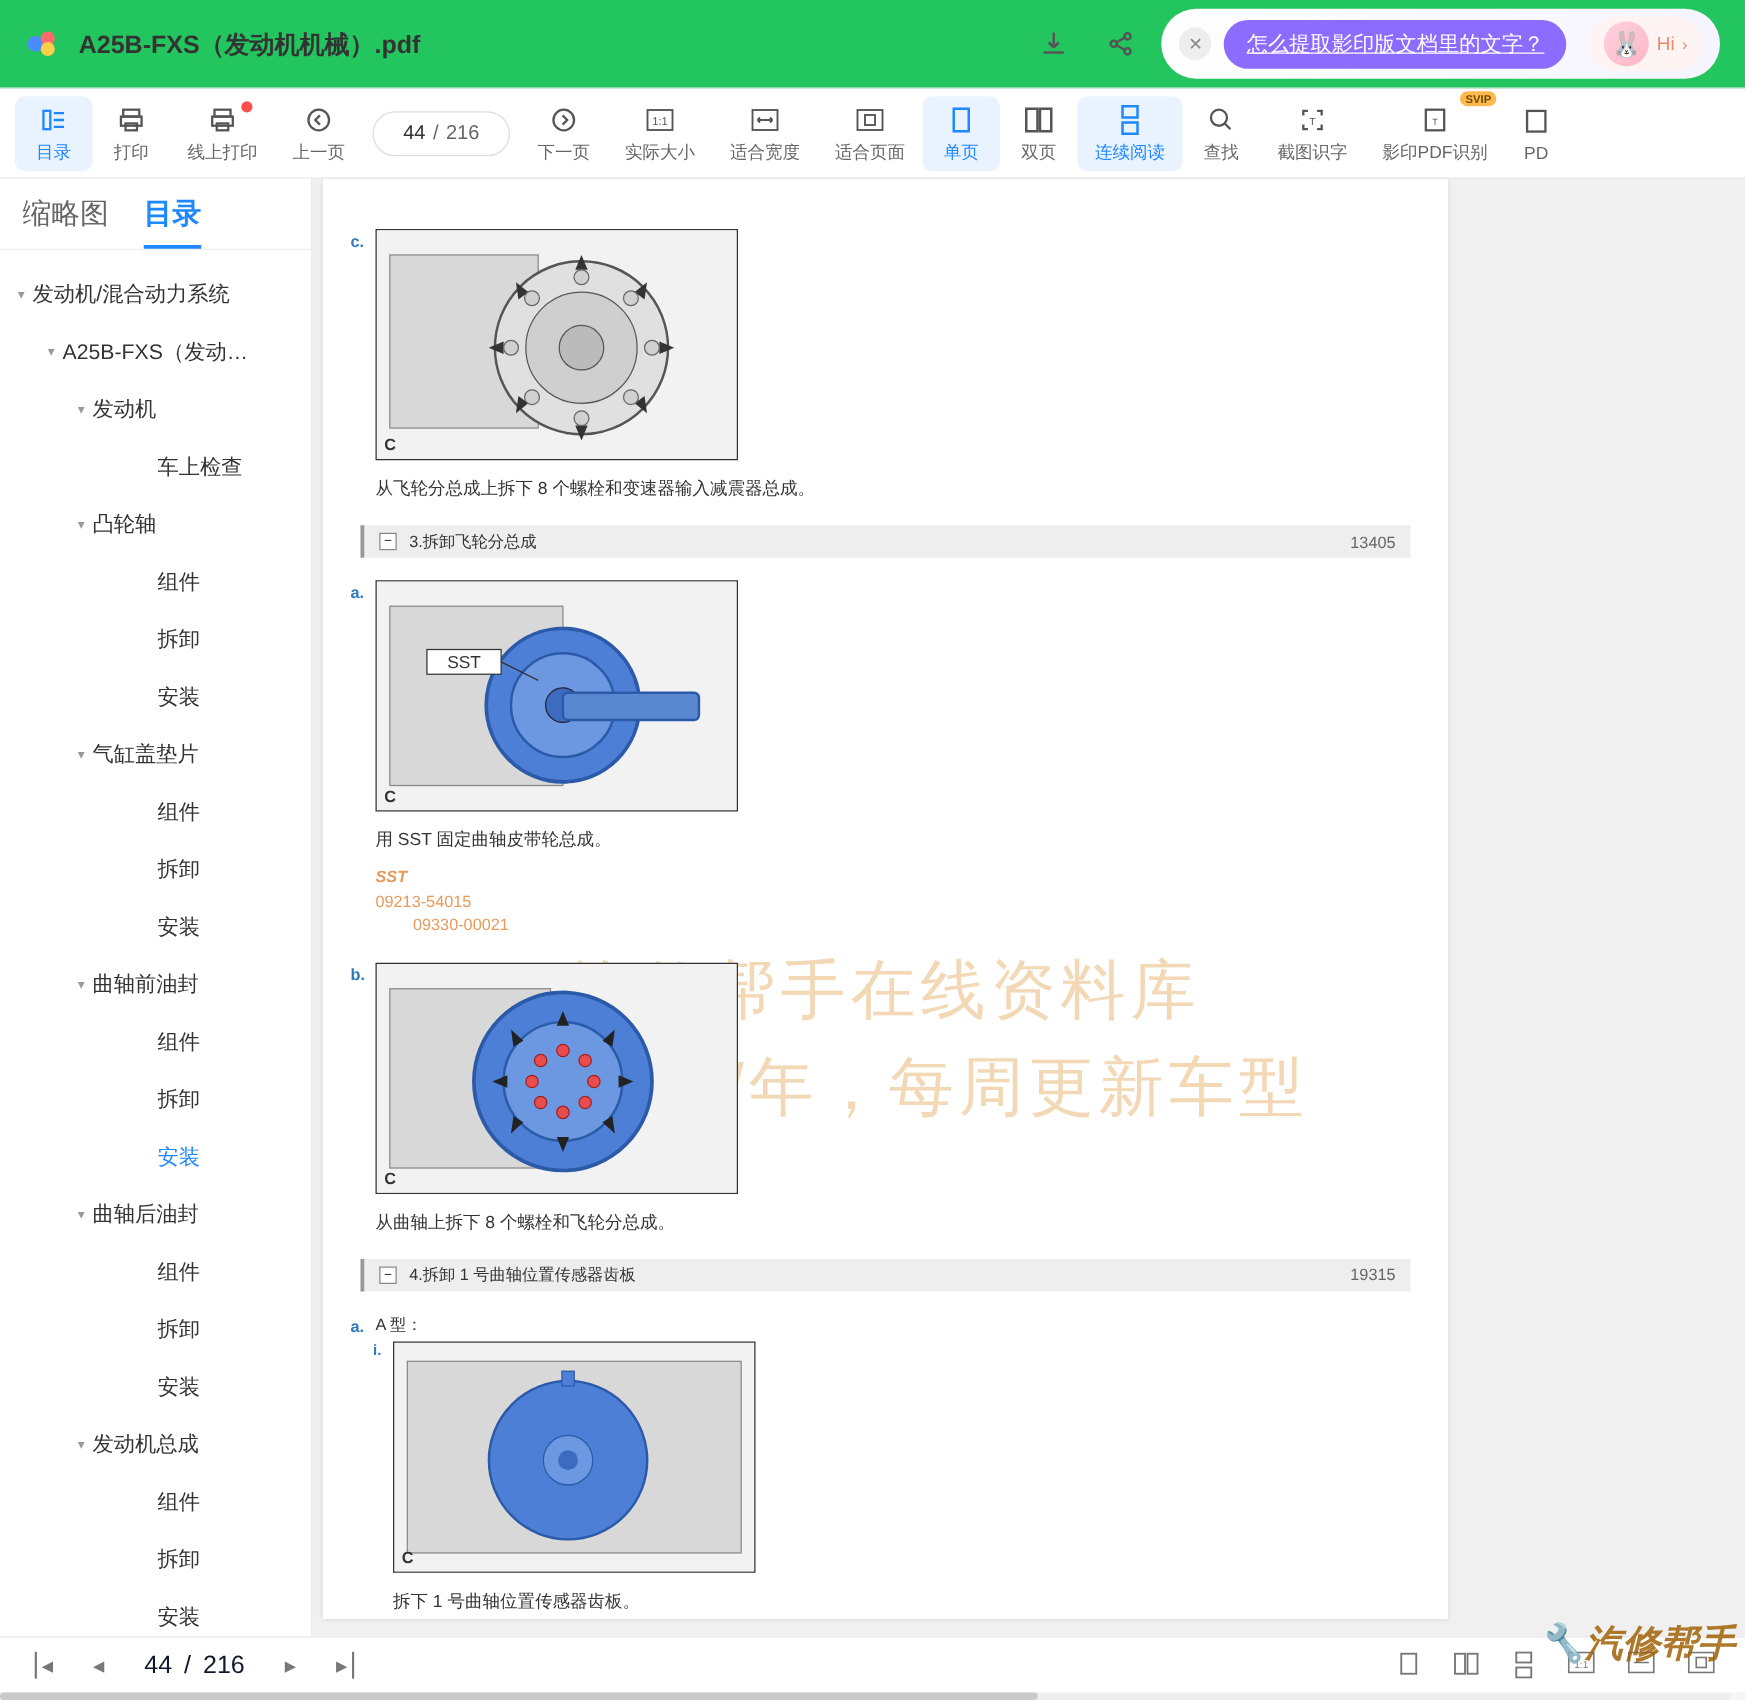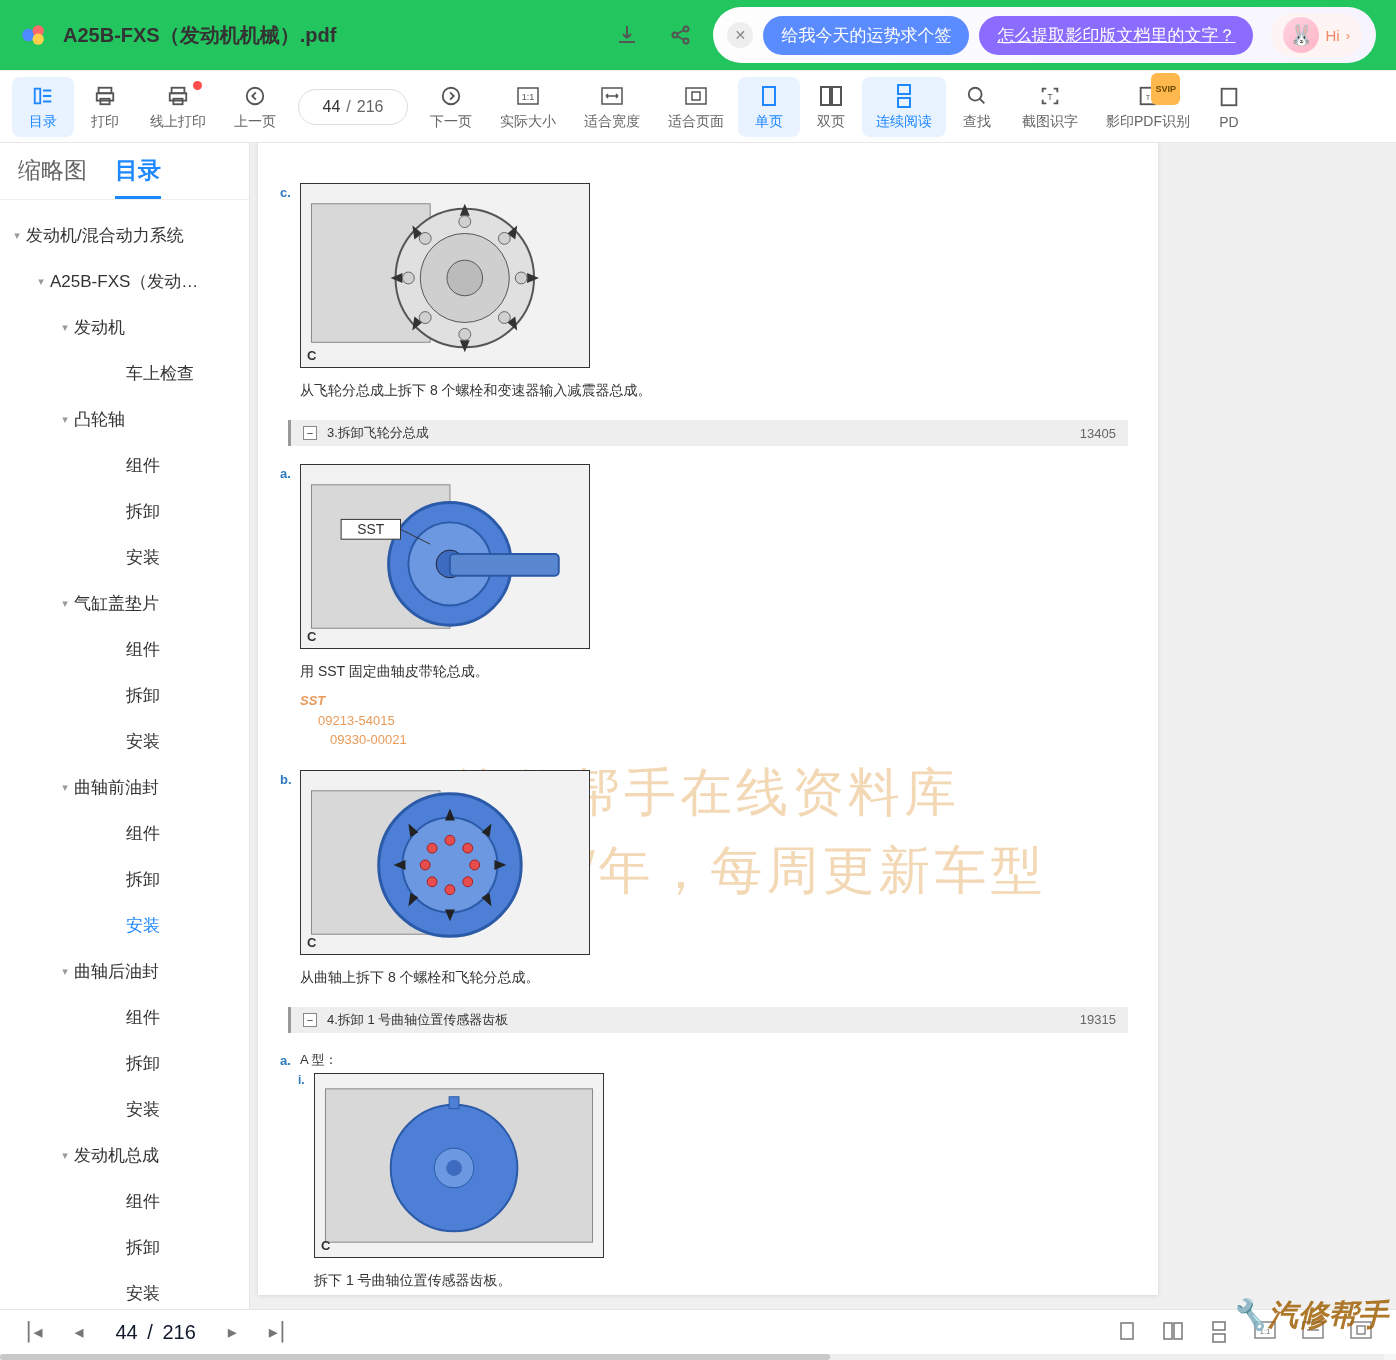--- a/index.html
+++ b/index.html
@@ -23,21 +23,21 @@
 
 .toolbar { height: 72px; background: #fff; display: flex; align-items: center; padding: 0 12px; gap: 0; border-bottom: 1px solid #e5e5e5; }
 .tool { display: flex; flex-direction: column; align-items: center; justify-content: center; padding: 6px 14px; cursor: pointer; border-radius: 8px; position: relative; min-width: 62px; }
 .tool.active { background: #e9f3ff; }
 .tool-icon { height: 26px; display: flex; align-items: center; justify-content: center; color: #555; }
 .tool.active .tool-icon, .tool.active .tool-label { color: #1e88ff; }
 .tool-label { font-size: 14px; color: #666; margin-top: 4px; white-space: nowrap; }
 .page-input { width: 110px; height: 36px; border: 1px solid #ddd; border-radius: 18px; display: flex; align-items: center; justify-content: center; font-size: 16px; color: #666; margin: 0 8px; }
 .page-input .cur { color: #333; }
 .red-dot { position: absolute; top: 4px; right: 18px; width: 9px; height: 9px; background: #ff4d4d; border-radius: 50%; }
-.svip-badge { position: absolute; top: -4px; right: 24px; background: #ffb84d; color:#7a4; font-size:9px; font-weight:bold; padding:11px 4px; border-radius:6px; color:#6b4a00;}
+.svip-badge { position: absolute; top: -4px; right: 7px; background: #ffb84d; color:#7a4; font-size:9px; font-weight:bold; padding:1px 4px; border-radius:6px; color:#6b4a00;}
 
 .main { display: flex; height: calc(100% - 143px - 45px); }
 
 .sidebar { width: 250px; background: #fff; border-right: 1px solid #e5e5e5; display: flex; flex-direction: column; }
 .side-tabs { display: flex; padding: 12px 18px 0; gap: 28px; border-bottom: 1px solid #eee; }
 .side-tab { padding-bottom: 10px; font-size: 23px; color: #666; cursor: pointer; border-bottom: 3px solid transparent; }
 .side-tab.active { color: #1e88ff; border-bottom-color: #1e88ff; font-weight: bold; }
 
 .tree { flex: 1; overflow-y: auto; padding: 12px 0; font-size: 17px; color: #333; }
 .tree-row { display: flex; align-items: center; height: 46px; cursor: pointer; padding-right: 10px; }
@@ -101,21 +101,20 @@
         <svg viewBox="0 0 24 24" fill="none" stroke="currentColor" stroke-width="2">
           <circle cx="6" cy="12" r="2.5"></circle>
           <circle cx="17" cy="6" r="2.5"></circle>
           <circle cx="17" cy="18" r="2.5"></circle>
           <path d="M8 11l7-4M8 13l7 4"></path>
         </svg>
       </span>
   </div>
   <div class="suggest-area">
     <div class="close-suggest">✕</div>
-    <div class="pill blue">给我今天的运势求个签</div>
     <div class="pill purple">怎么提取影印版文档里的文字？</div>
     <div class="avatar-box">
       <div class="avatar">🐰</div>
       <span class="hi">Hi</span>
       <span style="color:#e86;font-size:13px">›</span>
     </div>
   </div>
 </div>
 
 <div class="toolbar">
@@ -430,21 +429,21 @@
             <rect x="40" y="55" width="60" height="20" fill="#fff" stroke="#333"></rect>
               <text x="70" y="70" text-anchor="middle" font-size="14" fill="#333">SST</text>
             <path d="M100 65 L130 80" stroke="#333" stroke-width="1"></path>
             <rect x="150" y="90" width="110" height="22" fill="#5a88d0" stroke="#2b5aa8" stroke-width="2" rx="4"></rect>
           </svg>
           <div class="figure-label">C</div>
         </div>
         <div class="caption">用 SST 固定曲轴皮带轮总成。</div>
         <div class="sst-block">
           <div class="sst-title">SST</div>
-          <div style="margin-left:18px">09213-54015</div>
+          <div style="">09213-54015</div>
           <div style="margin-left:30px">09330-00021</div>
         </div>
       </div>
 
       <div class="item">
         <div class="marker">b.</div>
         <div class="figure">
           <svg class="engine-draw" viewBox="0 0 290 185">
             <rect x="0" y="0" width="290" height="185" fill="#f2f2f2"></rect>
             <rect x="10" y="20" width="130" height="145" fill="#d8d8d8" stroke="#888"></rect>

